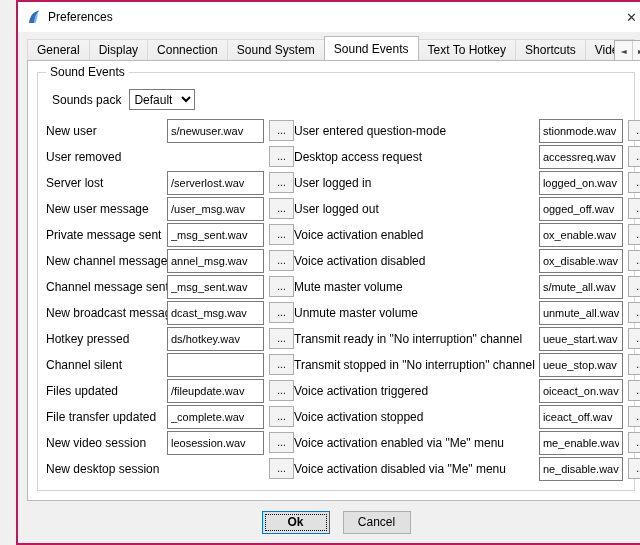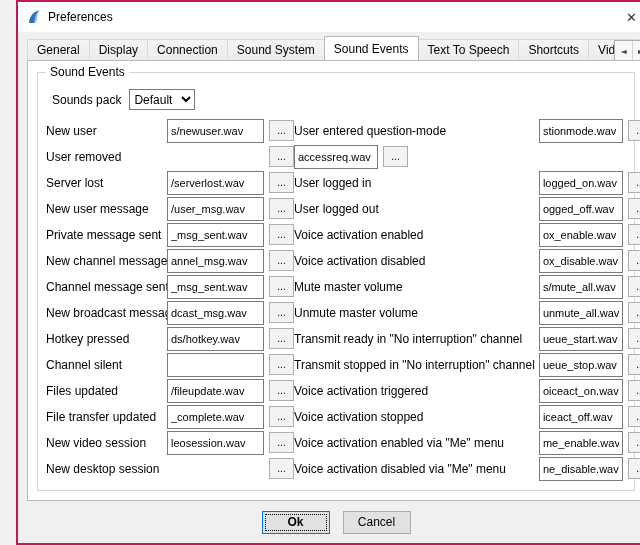--- a/index.html
+++ b/index.html
@@ -147,21 +147,21 @@
     <button class="close-btn">✕</button>
   </div>
 
   <div class="tabstrip">
     <div class="tabs" id="tabs">
         <div class="tab">General</div>
         <div class="tab">Display</div>
         <div class="tab">Connection</div>
         <div class="tab">Sound System</div>
         <div class="tab active">Sound Events</div>
-        <div class="tab">Text To Speech</div>
+        <div class="tab">Text To Hotkey</div>
         <div class="tab">Shortcuts</div>
         <div class="tab">Video</div>
       </div>
     <div class="tab-scroll">
       <button>◄</button>
       <button>►</button>
     </div>
   </div>
 
   <div class="page">
@@ -244,20 +244,21 @@
               <button class="browse-btn">...</button>
             </div>
           </div>
         <div class="col col-right" id="col-right">
             <div class="ev-row">
               <span class="ev-label">User entered question-mode</span>
               <input class="ev-input" type="text" value="stionmode.wav" style="">
               <button class="browse-btn">...</button>
             </div>
             <div class="ev-row">
+              <span class="ev-label">Desktop access request</span>
               <input class="ev-input" type="text" value="accessreq.wav" style="">
               <button class="browse-btn">...</button>
             </div>
             <div class="ev-row">
               <span class="ev-label">User logged in</span>
               <input class="ev-input" type="text" value="logged_on.wav" style="">
               <button class="browse-btn">...</button>
             </div>
             <div class="ev-row">
               <span class="ev-label">User logged out</span>

